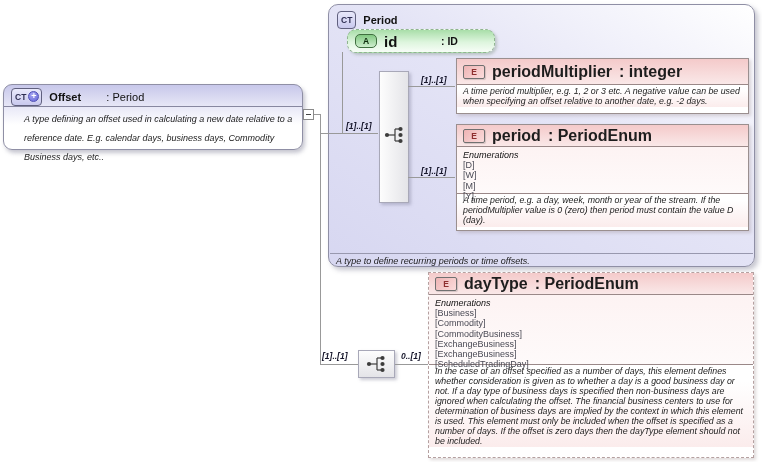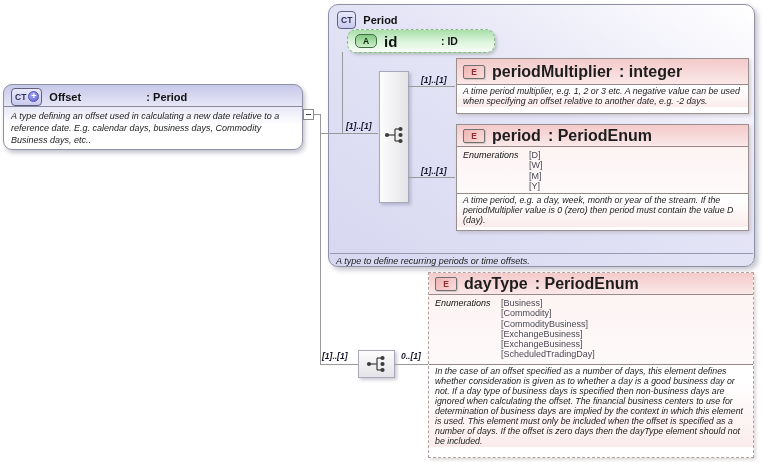--- a/index.html
+++ b/index.html
@@ -17,22 +17,22 @@
 
   
   .ctbox{position:absolute;box-sizing:border-box;border:1px solid #8f8fa5;}
   .offset-box{left:3px;top:84px;width:300px;height:66px;border-radius:9px;
       background:linear-gradient(180deg,#c7c7ea 0%,#e6e6f6 32%,#ffffff 62%);
       box-shadow:2px 3px 4px rgba(110,110,135,.4);}
   .offset-header{display:flex;align-items:center;gap:7px;height:19px;
       padding:2px 7px 0 7px;border-bottom:1px solid #8787a0;}
   .ct-name{font-weight:bold;font-size:11px;color:#111;}
   .offset-header .ct-name{min-width:50px;}
-  .ct-type{font-weight:bold;font-size:11px;color:#111;margin-left:40px;}
-  .offset-desc{padding:3px 7px;font-style:italic;font-size:9px;line-height:12px;color:#1c1c1c;}
+  .ct-type{font-weight:normal;font-size:11px;color:#111;}
+  .offset-desc{padding:3px 7px;font-style:italic;font-size:9px;line-height:19px;color:#1c1c1c;margin-left:13px;}
 
   .pt-box{left:328px;top:4px;width:427px;height:263px;border-radius:10px;
       background:linear-gradient(to bottom left,#ffffff 0%,#e4e4f6 45%,#d7d7f1 100%);
       box-shadow:3px 3px 5px rgba(110,110,135,.4);}
   .pt-header{position:absolute;left:8px;top:6px;display:flex;align-items:center;gap:7px;}
 
   
   .badge-ct{display:inline-flex;align-items:center;justify-content:center;min-width:17px;height:18px;
       padding:0 3px;border:1px solid #60607e;border-radius:4px;box-sizing:border-box;
       background:linear-gradient(180deg,#e9e9fb,#c9c9ee);font-weight:bold;font-size:8.5px;color:#2e2e52;}
@@ -72,21 +72,21 @@
       box-shadow:2px 2px 3px rgba(130,110,110,.25);}
   .ebox.pm{left:127px;top:53px;width:293px;height:56px;}
   .ebox.pe{left:127px;top:119px;width:293px;height:107px;}
   .ebox.dt{left:428px;top:272px;width:326px;height:186px;border-style:dashed;border-color:#b5a0a0;z-index:3;}
   .ebox-header{display:flex;align-items:center;gap:7px;height:22px;padding:0 6px;box-sizing:border-box;
       background:linear-gradient(180deg,#f4caca,#fae8e8);border-bottom:1px solid #9a8888;}
   .pm .ebox-header{height:26px;}
   .ebox-name,.ebox-type{font-weight:bold;font-size:16px;color:#1d1d1d;white-space:nowrap;}
   .pe .ebox-name{min-width:44px;}
   .enum-sec{display:flex;padding:3px 6px 10px;border-bottom:1px solid #9a8888;box-sizing:border-box;
-      background:linear-gradient(180deg,#fdf3f3,#fefafa);}
+      background:linear-gradient(180deg,#fdf3f3,#fefafa);flex-direction:column;}
   .pe .enum-sec{height:47px;}
   .dt .enum-sec{height:70px;}
   .enum-label{font-style:italic;font-size:9px;color:#101010;width:66px;flex:none;}
   .enum-vals{font-size:9px;color:#4a4a55;line-height:10.3px;}
   .ebox-desc{padding:1px 6px;font-style:italic;font-size:8.8px;line-height:10.2px;color:#1c1c1c;
       background:linear-gradient(180deg,#ffffff 20%,#fbecec 100%);}
   .dt .ebox-desc{line-height:10px;}
 
   
   .pt-sep{position:absolute;left:1px;right:1px;top:248px;height:1px;background:#9898ae;}

